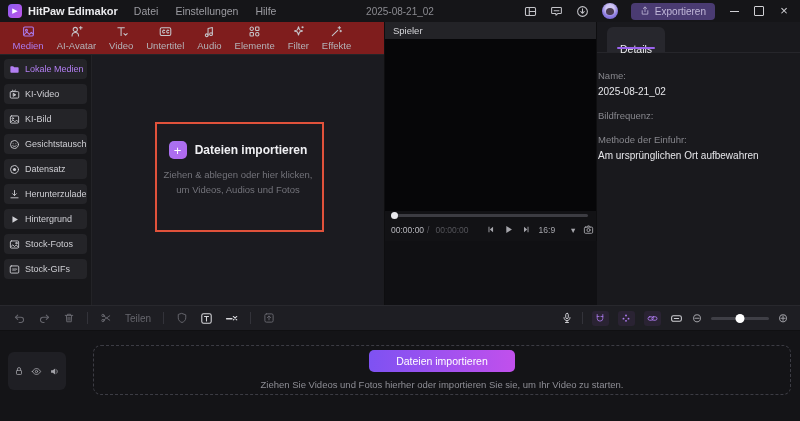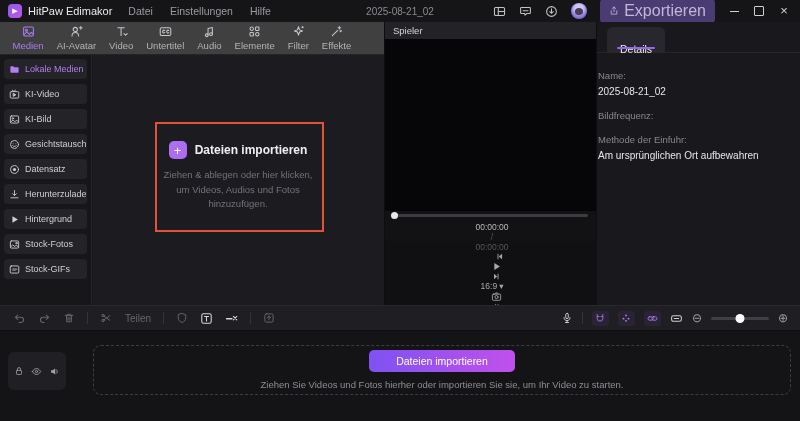--- a/index.html
+++ b/index.html
@@ -6,36 +6,36 @@
   #app{position:relative;width:800px;height:421px;overflow:hidden;background:#101013;
        font-family:"Liberation Sans",sans-serif;-webkit-font-smoothing:antialiased;}
   .abs{position:absolute;}
   svg{display:block;}
   .svg{fill:none;stroke:currentColor;stroke-width:1.3;stroke-linecap:round;stroke-linejoin:round;}
 
   
   .titlebar{left:0;top:0;width:800px;height:22px;background:#151518;display:flex;align-items:center;border-bottom:1px solid #0c0c0e;}
   .logo{width:14px;height:14px;border-radius:4px;margin:0 6px 0 8px;background:linear-gradient(135deg,#8a5cf0,#c055e8);
         display:flex;align-items:center;justify-content:center;color:#fff;font-size:7px;}
-  .app-name{font-size:11px;font-weight:normal;color:#ebebee;margin-right:16px;}
+  .app-name{font-size:11px;font-weight:bold;color:#ebebee;margin-right:16px;}
   .menu-item{font-size:10.5px;color:#9b9ba1;margin-right:17px;cursor:default;}
   .doc-title{position:absolute;left:300px;width:200px;text-align:center;font-size:10px;color:#8b8b91;}
   .tb-right{margin-left:auto;display:flex;align-items:center;gap:13px;padding-right:10px;}
   .tb-ic{color:#c3c3c8;display:flex;align-items:center;}
   .avatar{width:16px;height:16px;border-radius:50%;background:radial-gradient(circle at 50% 35%,#cfc6f2 0 30%,#8d7ce0 60%,#6a57c8);position:relative;overflow:hidden;}
   .avatar::after{content:"";position:absolute;left:4px;top:5px;width:8px;height:7px;border-radius:50% 50% 45% 45%;background:#4a3c52;}
-  .export-btn{display:flex;align-items:center;gap:5px;background:#4a3b72;color:#c0b7d8;font-size:16px;padding:3px 9px;border-radius:4px;cursor:pointer;}
+  .export-btn{display:flex;align-items:center;gap:5px;background:#4a3b72;color:#c0b7d8;font-size:10px;padding:3px 9px;border-radius:4px;cursor:pointer;}
   .win-btn{color:#d0d0d4;display:flex;align-items:center;justify-content:center;width:12px;height:12px;}
   .min-glyph{width:9px;height:1px;background:#d0d0d4;}
   .max-glyph{width:8px;height:8px;border:1px solid #d0d0d4;border-radius:1px;}
   .close-glyph{font-size:13px;line-height:12px;color:#d0d0d4;}
 
   
   .media-panel{left:0;top:22px;width:385px;height:283px;background:#1b1b1f;border-right:1px solid #0e0e10;box-sizing:border-box;}
-  .tabbar{height:32px;display:flex;align-items:center;padding-left:6px;background:#404040;border-bottom:1px solid #242428;}
+  .tabbar{height:32px;display:flex;align-items:center;padding-left:6px;background:#7f1d1d;border-bottom:1px solid #242428;}
   .tab{display:flex;flex-direction:column;align-items:center;gap:2px;padding:0 6.5px;color:#c6c6cb;cursor:pointer;}
   .tab .tlab{font-size:9.5px;color:#b4b4b9;}
   .tab.active,.tab.active .tlab{color:#ab7cf0;}
   .sidebar{position:absolute;left:0;top:33px;bottom:0;width:92px;background:#17171a;border-right:1px solid #232327;padding-top:4px;box-sizing:border-box;}
   .side-item{height:20px;margin:0 4px 5px 4px;background:#242428;border-radius:4px;display:flex;align-items:center;gap:5px;
              padding:0 5px;color:#cfcfd4;font-size:9px;white-space:nowrap;overflow:hidden;cursor:pointer;}
   .side-item .sic{flex:0 0 auto;display:flex;align-items:center;}
   .side-item.active{color:#b27ef2;}
   .content{position:absolute;left:93px;top:33px;right:1px;bottom:0;background:#1b1b20;}
   .import-zone{position:absolute;left:50%;top:86px;transform:translateX(-50%);text-align:center;width:210px;cursor:pointer;}
@@ -45,25 +45,25 @@
   .import-title{font-size:12px;font-weight:bold;color:#f0f0f3;}
   .import-sub{margin-top:9px;font-size:9.5px;color:#73737a;line-height:1.55;}
   .red-box{position:absolute;left:62px;top:67px;width:165px;height:106px;border:2px solid #e1523b;pointer-events:none;}
 
   
   .player{left:385px;top:22px;width:212px;height:219px;background:#060608;border-right:1px solid #0e0e10;box-sizing:border-box;}
   .player-header{height:17px;background:#232327;display:flex;align-items:center;padding-left:8px;font-size:9.5px;color:#d6d6da;}
   .player-controls{position:absolute;left:0;right:0;bottom:0;height:30px;background:#121215;}
   .progress{position:absolute;left:6px;right:8px;top:3px;height:3px;border-radius:2px;background:#3c3c42;cursor:pointer;}
   .progress-handle{position:absolute;left:0;top:-2px;width:7px;height:7px;border-radius:50%;background:#e8e8ec;}
-  .controls-row{position:absolute;left:6px;right:3px;bottom:4px;height:15px;display:flex;align-items:center;font-size:8.5px;color:#9fa0a6;flex-direction:column;}
+  .controls-row{position:absolute;left:6px;right:3px;bottom:4px;height:15px;display:flex;align-items:center;font-size:8.5px;color:#9fa0a6;}
   .time-cur{color:#b9b9bf;}
   .time-dim{color:#55555b;margin:0 3px;}
   .pc-ic{display:flex;align-items:center;color:#a6a6ac;margin-left:8px;cursor:pointer;}
-  .aspect{display:flex;align-items:center;gap:2px;font-size:8.5px;color:#a6a6ac;margin-left:0;cursor:pointer;}
+  .aspect{display:flex;align-items:center;gap:16px;font-size:8.5px;color:#a6a6ac;margin-left:8px;cursor:pointer;}
 
   
   .details{left:597px;top:22px;width:203px;height:283px;background:#19191d;}
   .details-tabstrip{height:25px;padding:5px 0 0 10px;border-bottom:1px solid #26262b;display:flex;}
   .details-tab{background:#27272d;border-radius:6px 6px 0 0;padding:16px 13px 6px;font-size:10.5px;color:#ececef;position:relative;cursor:pointer;}
   .details-tab::after{content:"";position:absolute;left:10px;right:10px;bottom:3px;height:2px;background:#9b63ee;border-radius:1px;}
   .details-body{padding:4px 1px;}
   .field{margin-top:13px;}
   .field-label{font-size:9.5px;color:#87878d;}
   .field-value{font-size:10px;color:#e6e6ea;margin-top:5px;}
@@ -313,21 +313,20 @@
 
     <div class="content">
       <div class="import-zone">
         <div class="import-title-row">
           <span class="plus-btn">+</span>
           <span class="import-title">Dateien importieren</span>
         </div>
         <div class="import-sub">
           <div>Ziehen &amp; ablegen oder hier klicken,</div>
           <div>um Videos, Audios und Fotos</div>
-          <div>hinzuzufügen.</div>
         </div>
       </div>
       <div class="red-box"></div>
     </div>
   </div>
 
   <div class="abs player">
     <div class="player-header">
       <span>Spieler</span>
     </div>

